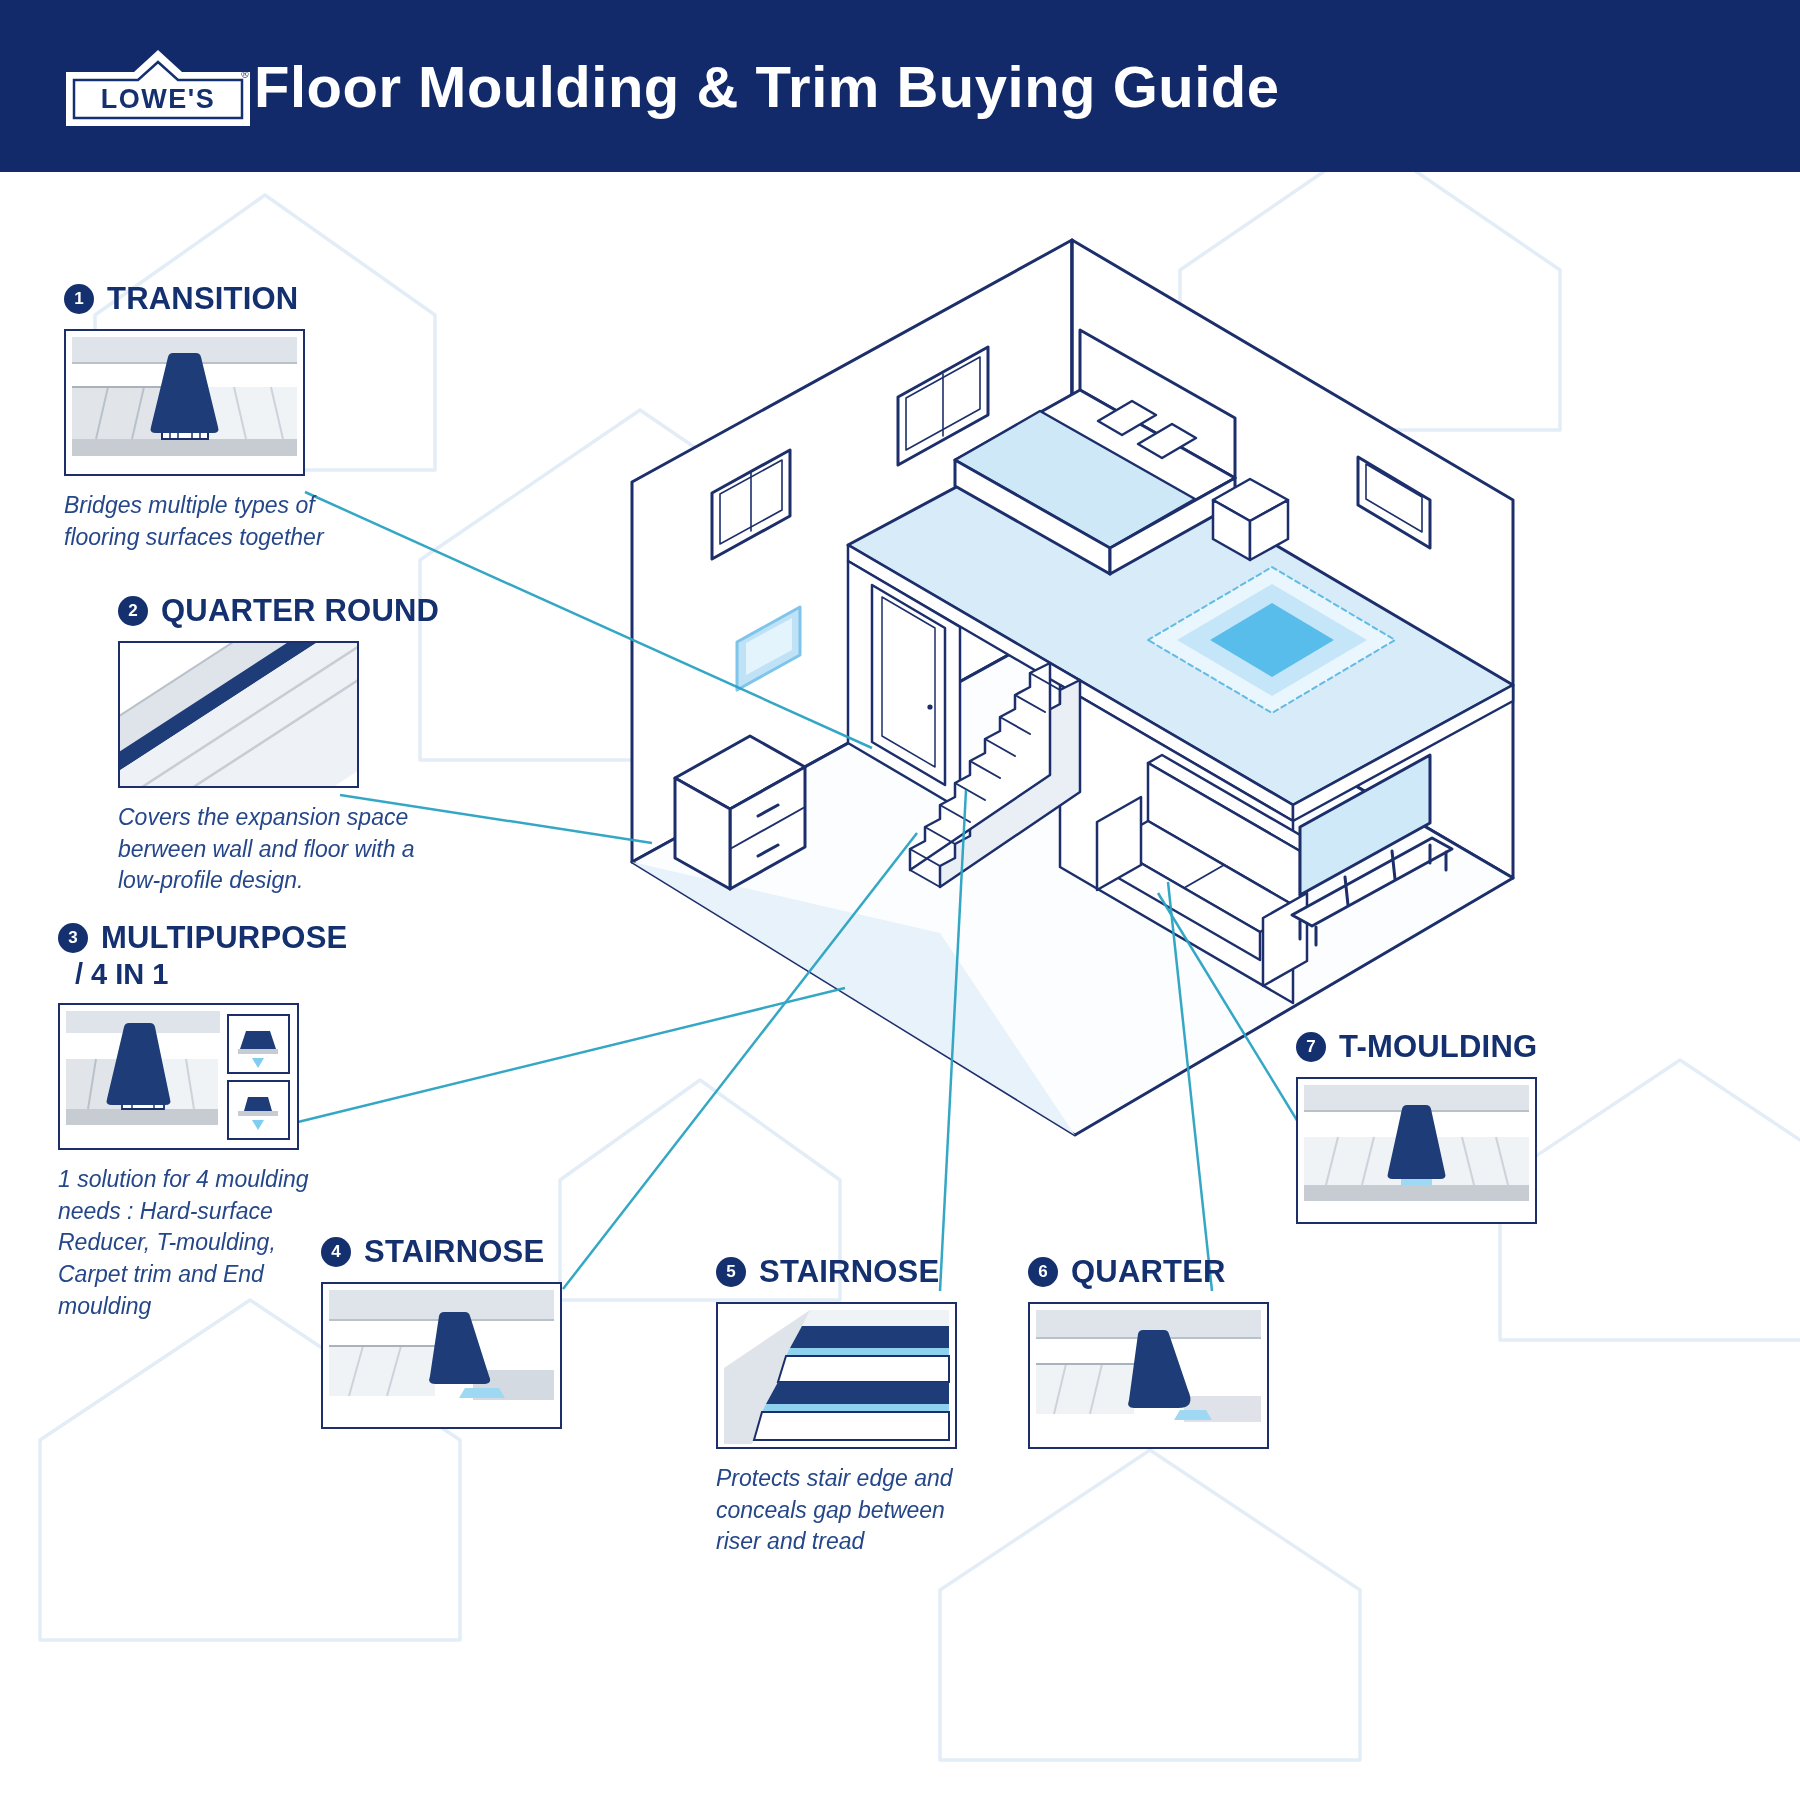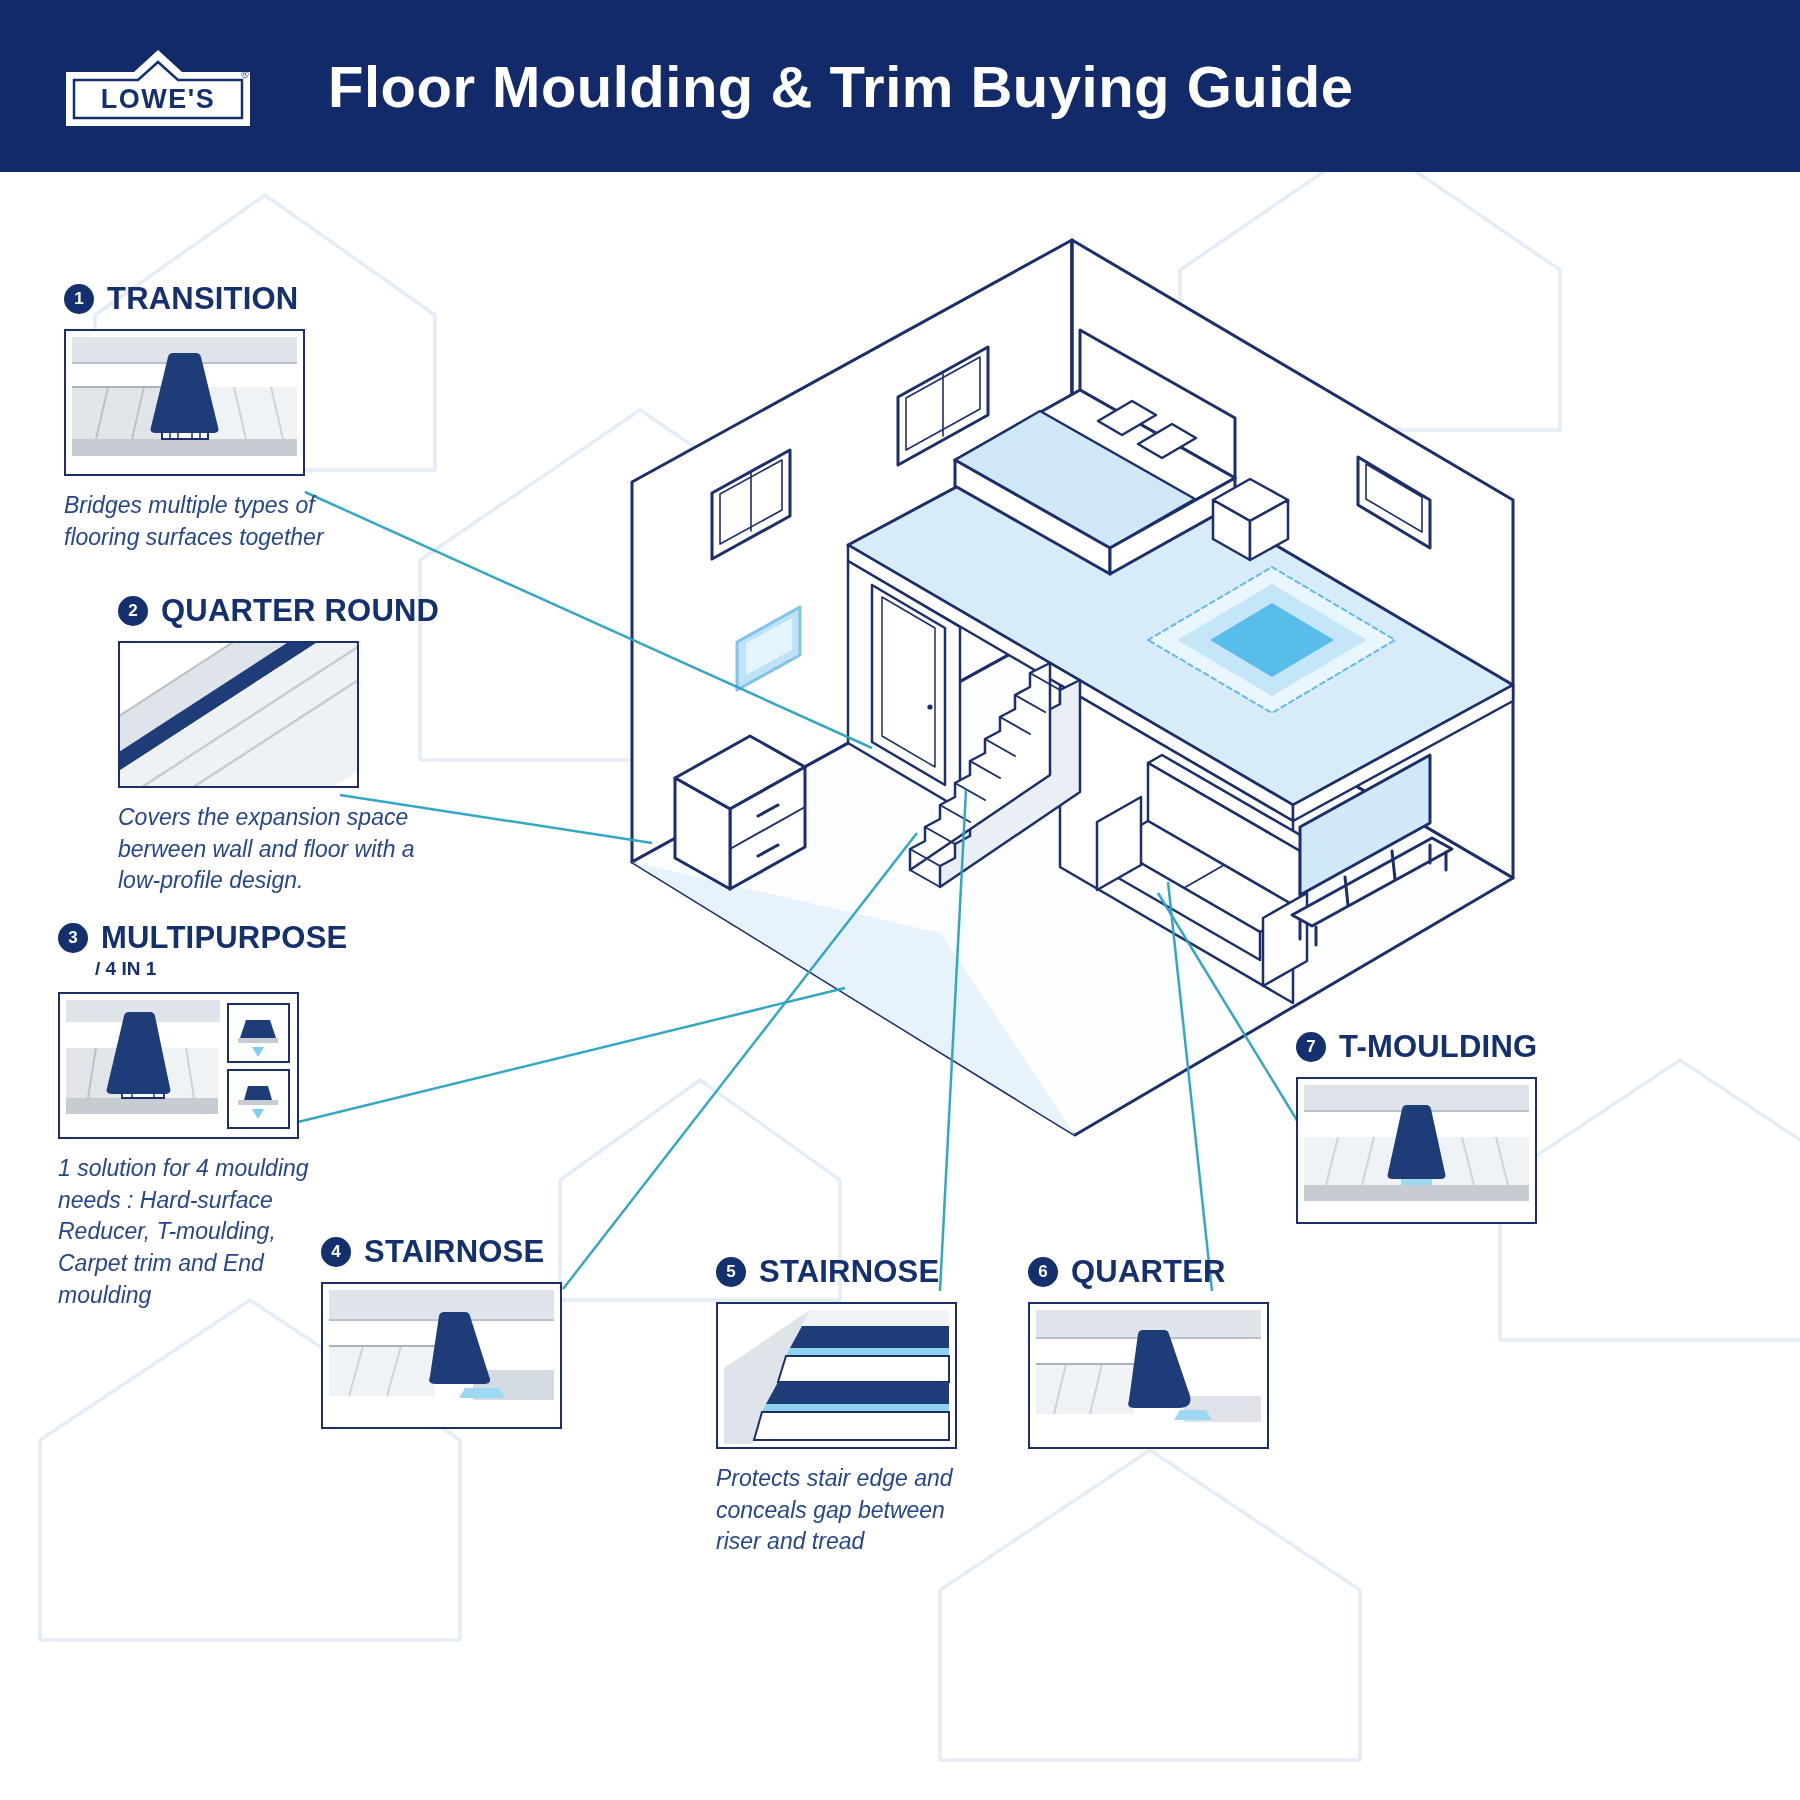--- a/index.html
+++ b/index.html
@@ -4,27 +4,27 @@
 <style>
   html,body{margin:0;padding:0;background:#fff;font-family:"Liberation Sans",sans-serif;}
   #canvas{position:relative;width:1800px;height:1800px;background:#ffffff;overflow:hidden;}
 
   .watermark{position:absolute;inset:0;z-index:0;pointer-events:none;}
   .house-svg{position:absolute;left:600px;top:215px;z-index:5;pointer-events:none;}
   .connectors{position:absolute;inset:0;z-index:10;pointer-events:none;}
 
   .header{position:absolute;top:0;left:0;width:1800px;height:172px;background:#122a6a;display:flex;align-items:center;z-index:40;}
   .logo{margin-left:62px;flex:0 0 auto;}
-  .header-title{color:#ffffff;font-size:58px;font-weight:800;margin-left:74px;letter-spacing:.5px;text-align:right;}
+  .header-title{color:#ffffff;font-size:58px;font-weight:800;letter-spacing:.5px;text-align:right;}
 
   .callout{position:absolute;z-index:20;}
   .callout-head{display:flex;align-items:center;gap:13px;}
   .badge{flex:0 0 auto;width:30px;height:30px;border-radius:50%;background:#14306f;color:#fff;font-weight:700;font-size:17px;display:flex;align-items:center;justify-content:center;}
   .callout-title{font-size:31px;font-weight:800;color:#14306f;letter-spacing:.2px;white-space:nowrap;}
-  .title-line2{font-size:19px;font-weight:800;color:#14306f;margin-left:37px;margin-top:2px;}
+  .title-line2{font-size:29px;font-weight:800;color:#14306f;margin-left:17px;margin-top:2px;}
   .illus{width:237px;height:143px;border:2px solid #1c2f6b;background:#fff;margin-top:12px;}
   .illus svg{display:block;}
   .callout-desc{margin:14px 0 0;font-size:23px;line-height:1.38;color:#25478a;font-weight:500;font-style:italic;}
 </style>
 </head>
 <body>
 
 <div id="canvas">
 
   <svg class="watermark" width="1800" height="1800" viewBox="0 0 1800 1800">

